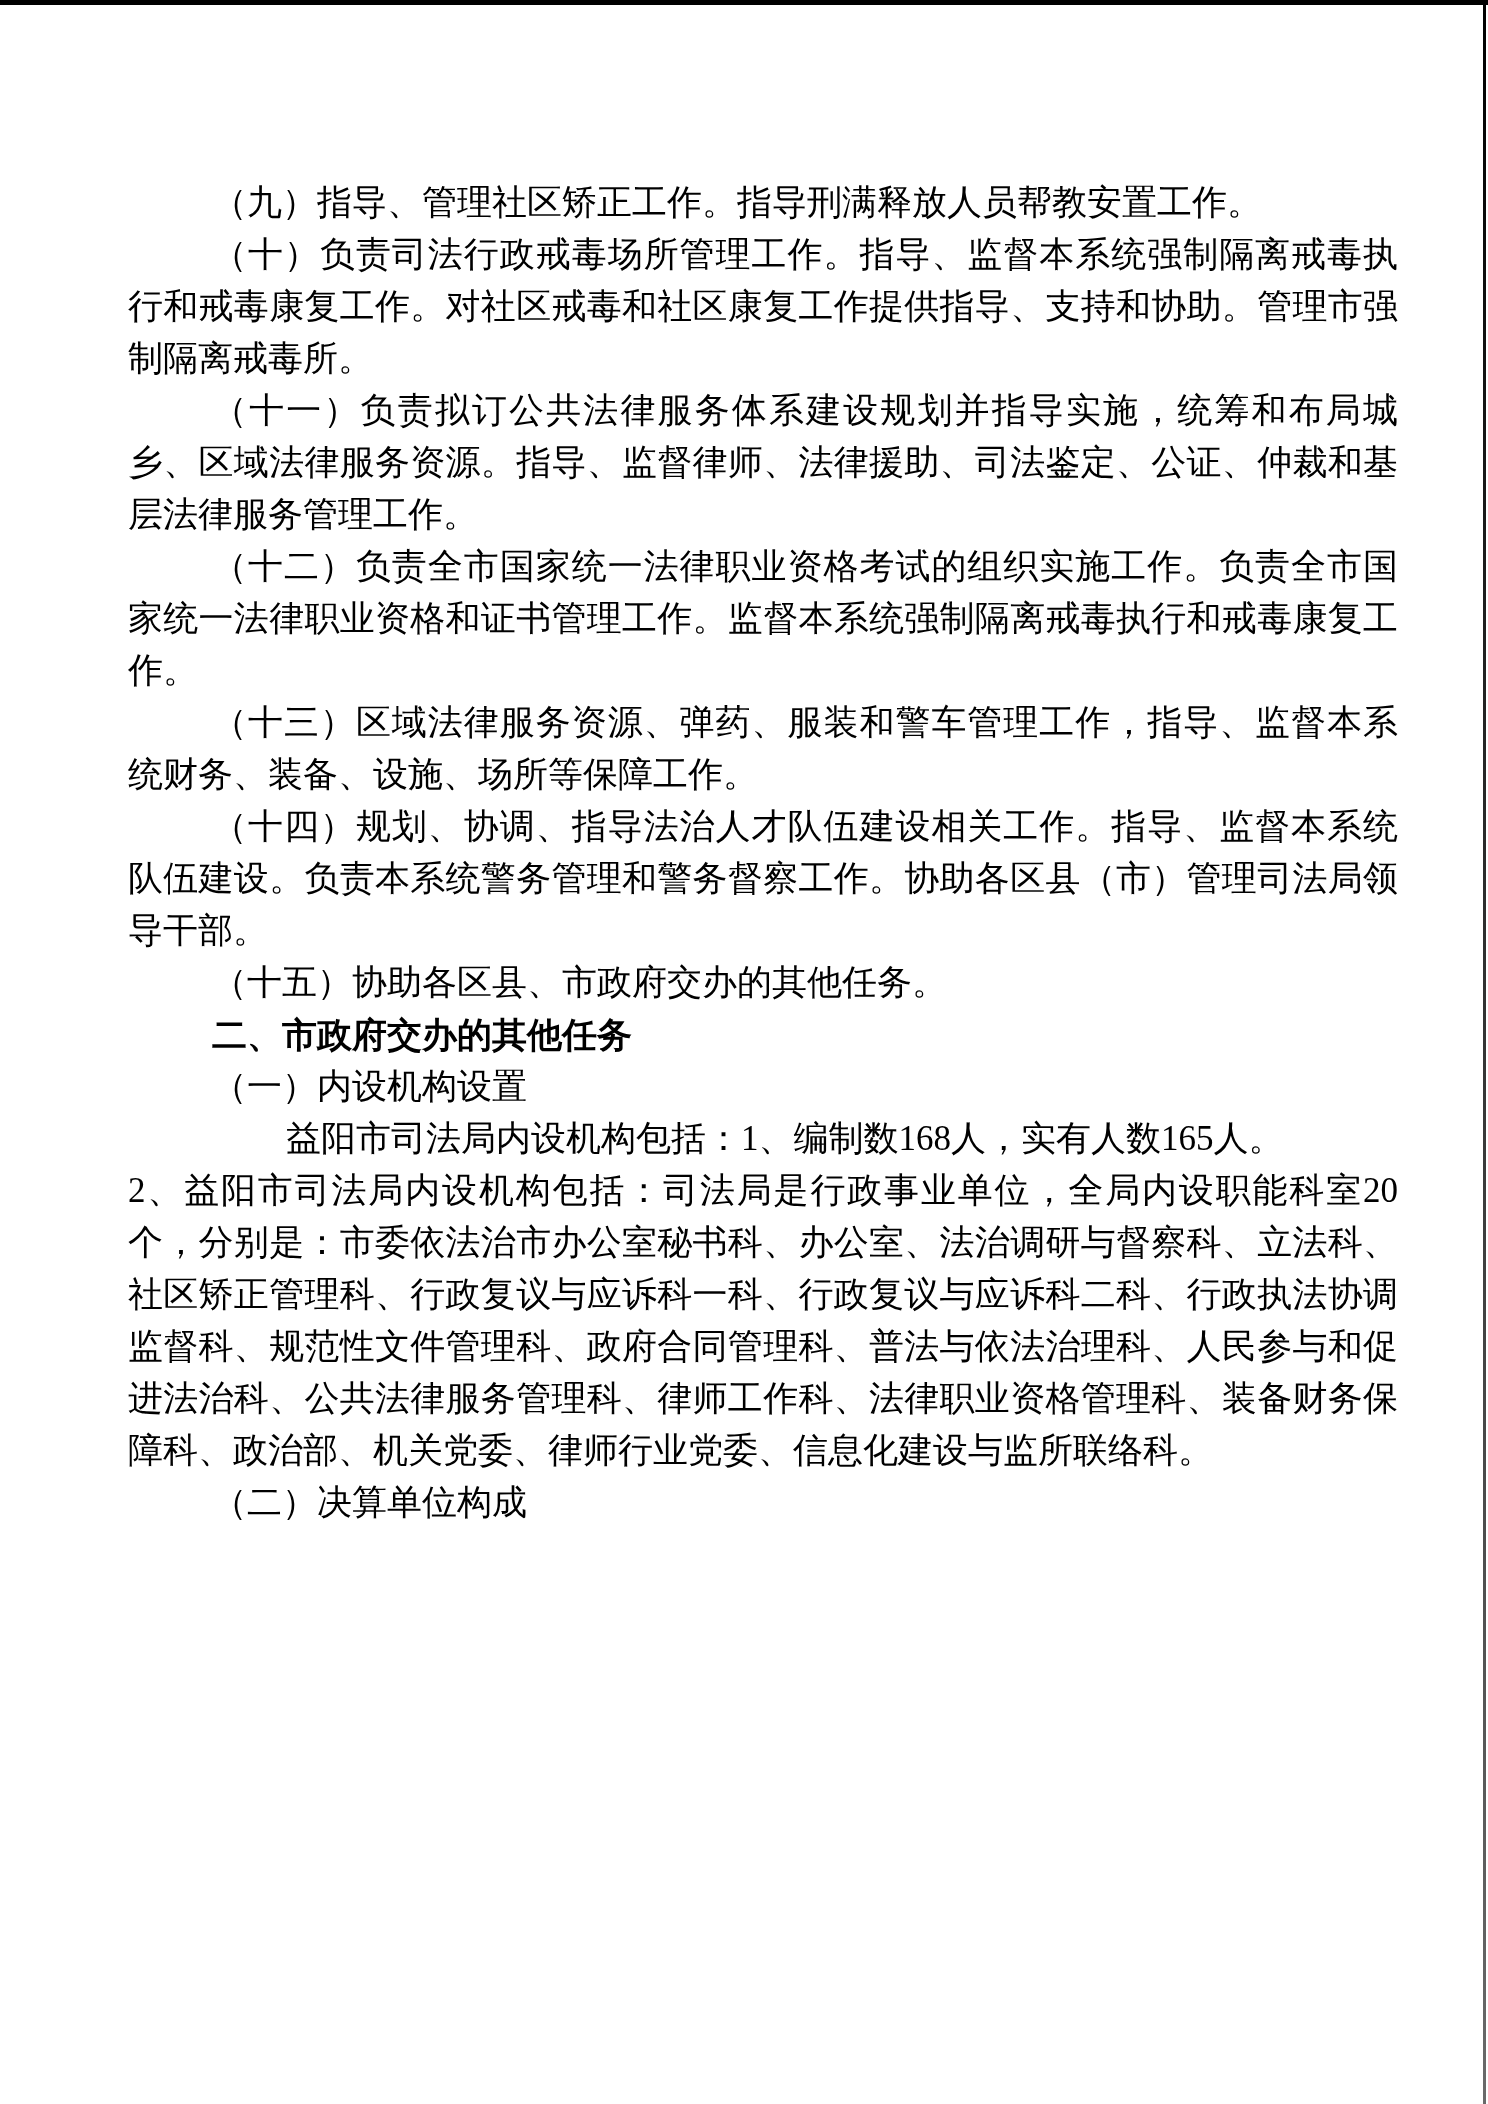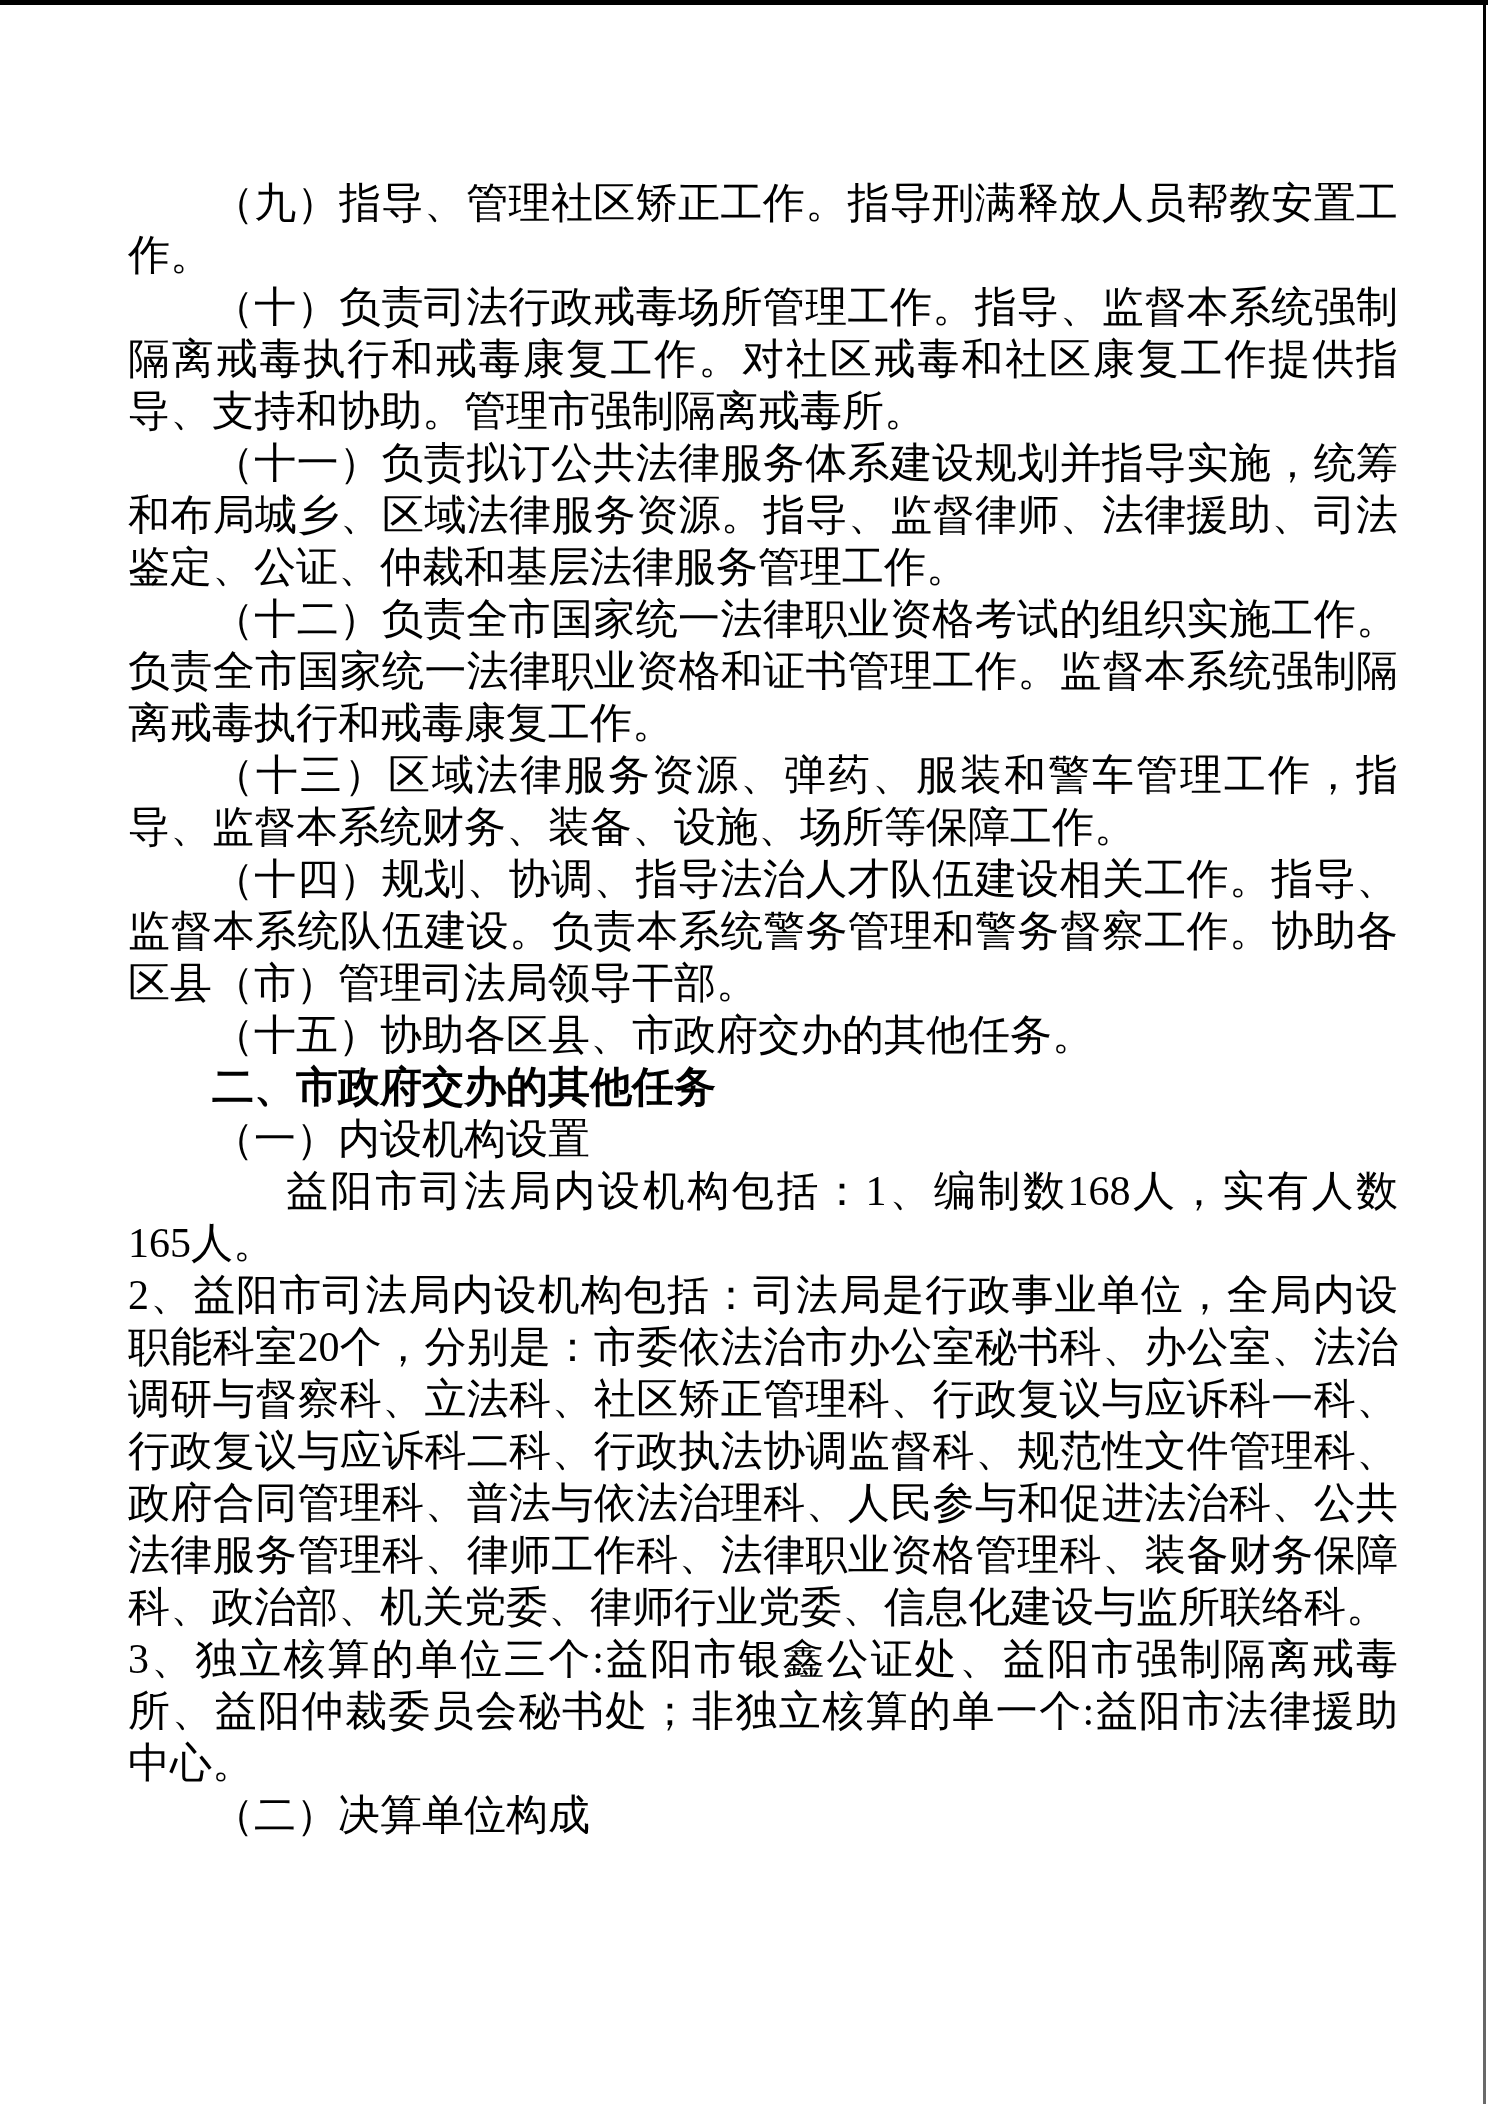--- a/index.html
+++ b/index.html
@@ -29,21 +29,21 @@
     right: 2px;
     width: 3px;
     height: 100%;
     background: linear-gradient(#000000, #6a6a6a);
   }
   .content {
     position: absolute;
     left: 128px;
     top: 177px;
     width: 1270px;
-    font-size: 42px;
+    font-size: 35px;
     line-height: 52px;
     color: #000000;
     text-align: justify;
     letter-spacing: 0;
   }
   .content p {
     margin: 0;
     padding: 0;
   }
   .para {
@@ -72,16 +72,15 @@
     <p class="para">（十）负责司法行政戒毒场所管理工作。指导、监督本系统强制隔离戒毒执行和戒毒康复工作。对社区戒毒和社区康复工作提供指导、支持和协助。管理市强制隔离戒毒所。</p>
     <p class="para">（十一）负责拟订公共法律服务体系建设规划并指导实施，统筹和布局城乡、区域法律服务资源。指导、监督律师、法律援助、司法鉴定、公证、仲裁和基层法律服务管理工作。</p>
     <p class="para">（十二）负责全市国家统一法律职业资格考试的组织实施工作。负责全市国家统一法律职业资格和证书管理工作。监督本系统强制隔离戒毒执行和戒毒康复工作。</p>
     <p class="para">（十三）区域法律服务资源、弹药、服装和警车管理工作，指导、监督本系统财务、装备、设施、场所等保障工作。</p>
     <p class="para">（十四）规划、协调、指导法治人才队伍建设相关工作。指导、监督本系统队伍建设。负责本系统警务管理和警务督察工作。协助各区县（市）管理司法局领导干部。</p>
     <p class="para">（十五）协助各区县、市政府交办的其他任务。</p>
     <p class="para heading">二、市政府交办的其他任务</p>
     <p class="para">（一）内设机构设置</p>
     <p class="para-deep">益阳市司法局内设机构包括：1、编制数168人，实有人数165人。</p>
     <p class="para-flush">2、益阳市司法局内设机构包括：司法局是行政事业单位，全局内设职能科室20个，分别是：市委依法治市办公室秘书科、办公室、法治调研与督察科、立法科、社区矫正管理科、行政复议与应诉科一科、行政复议与应诉科二科、行政执法协调监督科、规范性文件管理科、政府合同管理科、普法与依法治理科、人民参与和促进法治科、公共法律服务管理科、律师工作科、法律职业资格管理科、装备财务保障科、政治部、机关党委、律师行业党委、信息化建设与监所联络科。</p>
-    <p class="para-flush">3、独立核算的单位三个:益阳市银鑫公证处、益阳市强制隔离戒毒所、益阳仲裁委员会秘书处；非独立核算的单一个:益阳市法律援助中心。</p>
     <p class="para">（二）决算单位构成</p>
   </div>
 </div>
 
 </body></html>

